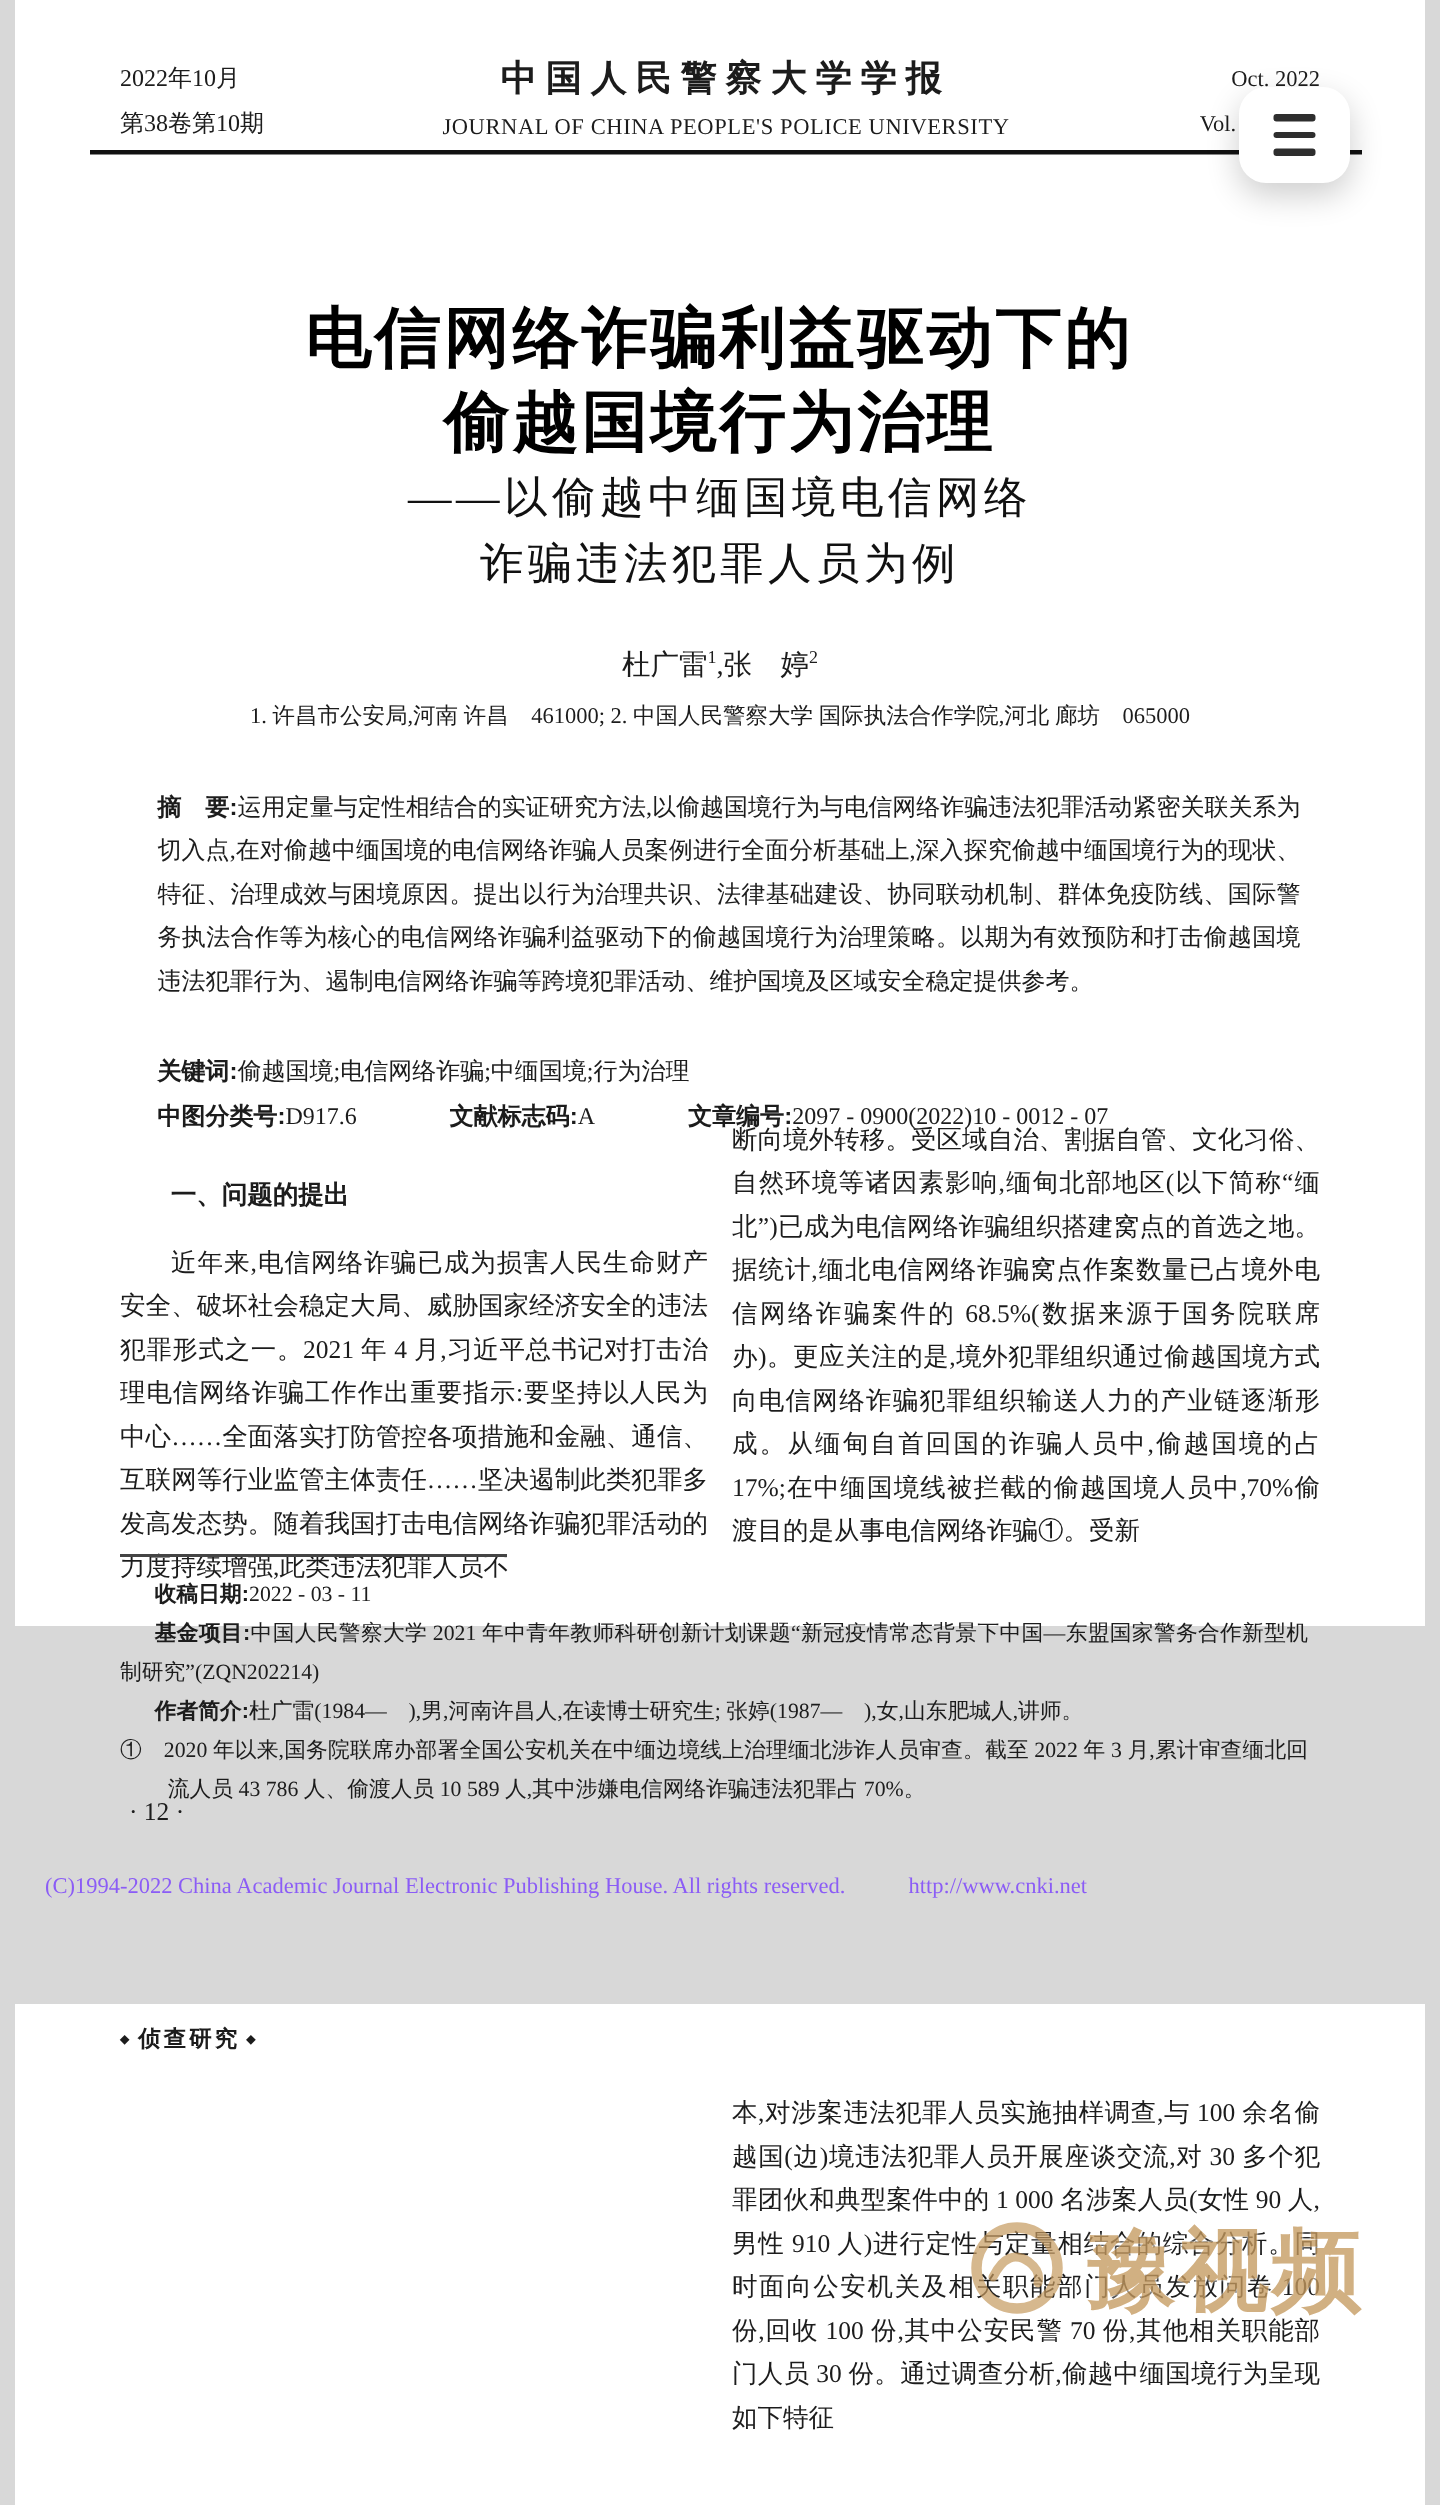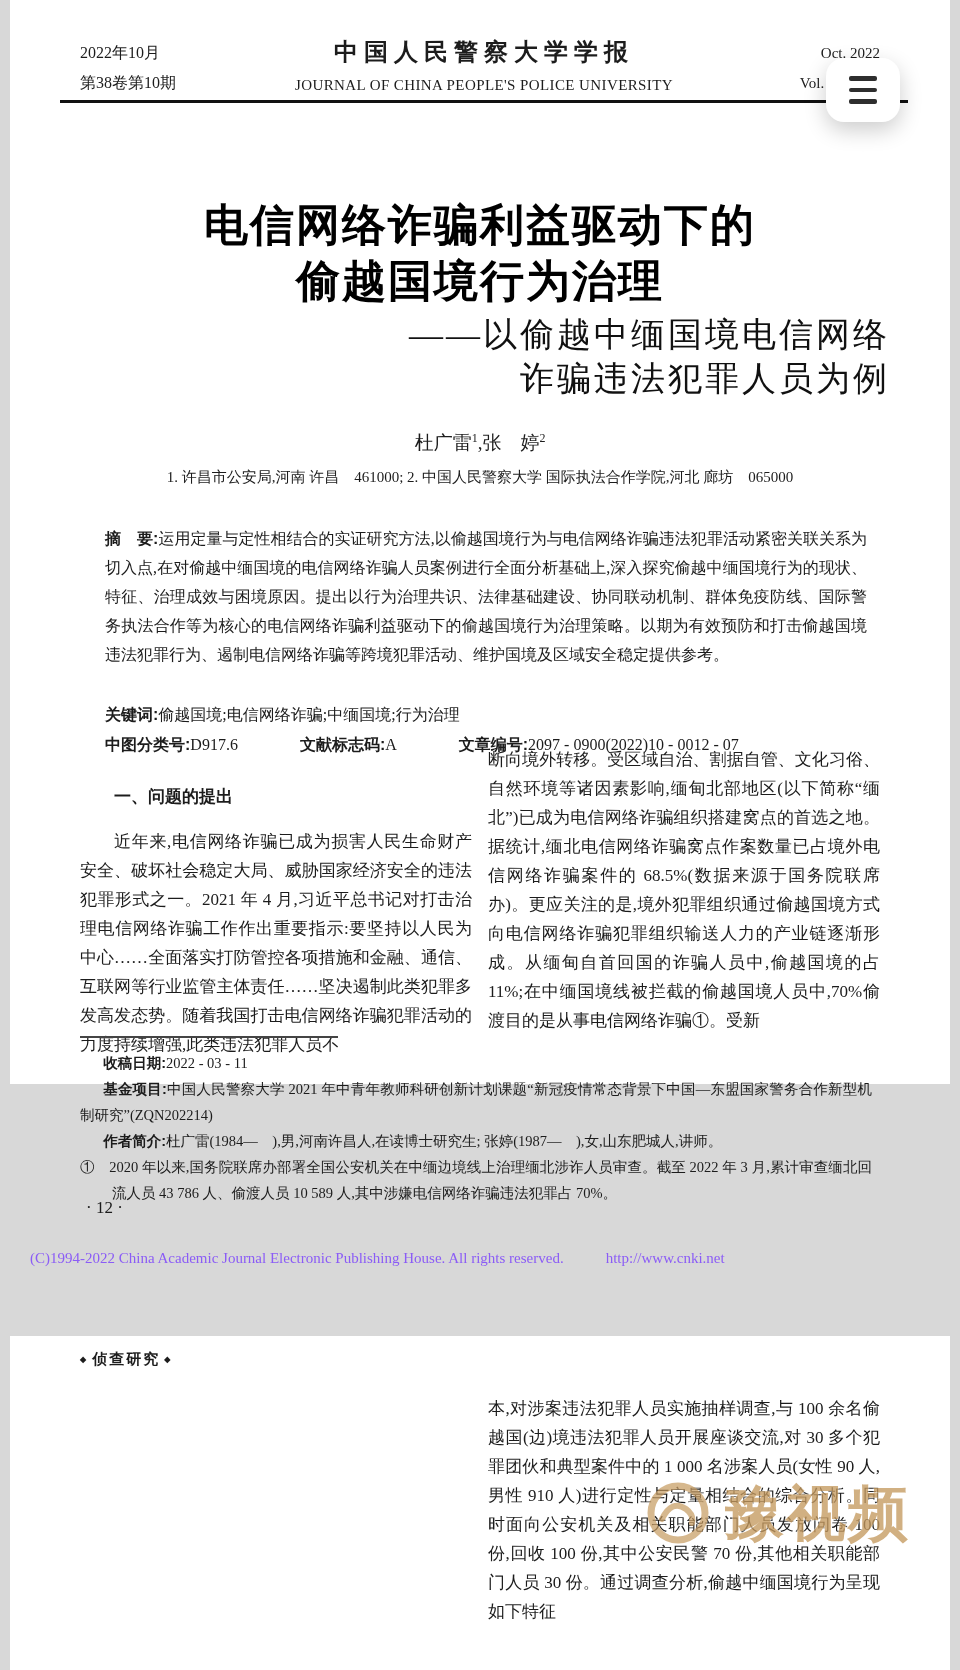--- a/index.html
+++ b/index.html
@@ -16,22 +16,22 @@
   .jh-cn { font-size:24px; font-weight:700; letter-spacing:6px; font-family:Liberation Serif, serif; }
   .jh-en { font-size:15px; margin-top:9px; letter-spacing:.4px; }
   .jh-right { position:absolute; right:28px; top:2px; text-align:right; font-size:15px; line-height:30px; }
   .jh-rule { position:absolute; top:100px; left:50px; right:42px; height:3px; background:#111; }
 
   
   .title { position:absolute; left:60px; right:60px; text-align:center;
            font-family:"Liberation Sans",sans-serif; font-weight:700;
            font-size:44px; letter-spacing:2px; color:#000; }
   #title1 { top:196px; } #title2 { top:252px; }
-  .subtitle { position:absolute; left:60px; right:60px; text-align:right;
-              font-size:34px; letter-spacing:3px; color:#111; }
+  .subtitle { position:absolute; left:60px; right:60px; text-align:center;
+              font-size:29px; letter-spacing:3px; color:#111; }
   #subtitle1 { top:312px; } #subtitle2 { top:356px; }
   .authors { position:absolute; top:430px; left:0; right:0; text-align:center; font-size:19px; }
   .authors sup { font-size:12px; }
   .affil { position:absolute; top:468px; left:0; right:0; text-align:center; font-size:15px; }
 
   
   .absblock { position:absolute; left:95px; width:762px; font-size:16px; line-height:29px; text-align:justify; }
   #abstract { top:524px; }
   #keywords { top:700px; }
   #clcline  { top:730px; font-size:16px; }
@@ -120,21 +120,21 @@
     <span class="seg"><span class="blabel">中图分类号:</span><span>D917.6</span></span>
     <span class="seg"><span class="blabel">文献标志码:</span><span>A</span></span>
     <span class="seg"><span class="blabel">文章编号:</span><span>2097 - 0900(2022)10 - 0012 - 07</span></span>
   </div>
 
   <div class="col" id="p1-left">
     <div class="sec-head">一、问题的提出</div>
     <p class="indent">近年来,电信网络诈骗已成为损害人民生命财产安全、破坏社会稳定大局、威胁国家经济安全的违法犯罪形式之一。2021 年 4 月,习近平总书记对打击治理电信网络诈骗工作作出重要指示:要坚持以人民为中心……全面落实打防管控各项措施和金融、通信、互联网等行业监管主体责任……坚决遏制此类犯罪多发高发态势。随着我国打击电信网络诈骗犯罪活动的力度持续增强,此类违法犯罪人员不</p>
   </div>
   <div class="col" id="p1-right">
-    <p>断向境外转移。受区域自治、割据自管、文化习俗、自然环境等诸因素影响,缅甸北部地区(以下简称“缅北”)已成为电信网络诈骗组织搭建窝点的首选之地。据统计,缅北电信网络诈骗窝点作案数量已占境外电信网络诈骗案件的 68.5%(数据来源于国务院联席办)。更应关注的是,境外犯罪组织通过偷越国境方式向电信网络诈骗犯罪组织输送人力的产业链逐渐形成。从缅甸自首回国的诈骗人员中,偷越国境的占 11%;在中缅国境线被拦截的偷越国境人员中,70%偷渡目的是从事电信网络诈骗①。受新</p>
+    <p>断向境外转移。受区域自治、割据自管、文化习俗、自然环境等诸因素影响,缅甸北部地区(以下简称“缅北”)已成为电信网络诈骗组织搭建窝点的首选之地。据统计,缅北电信网络诈骗窝点作案数量已占境外电信网络诈骗案件的 68.5%(数据来源于国务院联席办)。更应关注的是,境外犯罪组织通过偷越国境方式向电信网络诈骗犯罪组织输送人力的产业链逐渐形成。从缅甸自首回国的诈骗人员中,偷越国境的占 17%;在中缅国境线被拦截的偷越国境人员中,70%偷渡目的是从事电信网络诈骗①。受新</p>
   </div>
 
   <div class="fnrule"></div>
   <div class="fnblock">
     <p><span class="blabel">收稿日期:</span><span>2022 - 03 - 11</span></p>
     <p><span class="blabel">基金项目:</span><span>中国人民警察大学 2021 年中青年教师科研创新计划课题“新冠疫情常态背景下中国—东盟国家警务合作新型机制研究”(ZQN202214)</span></p>
     <p><span class="blabel">作者简介:</span><span>杜广雷(1984—　),男,河南许昌人,在读博士研究生; 张婷(1987—　),女,山东肥城人,讲师。</span></p>
     <p class="note"><span>①</span>　<span>2020 年以来,国务院联席办部署全国公安机关在中缅边境线上治理缅北涉诈人员审查。截至 2022 年 3 月,累计审查缅北回流人员 43 786 人、偷渡人员 10 589 人,其中涉嫌电信网络诈骗违法犯罪占 70%。</span></p>
   </div>
 

